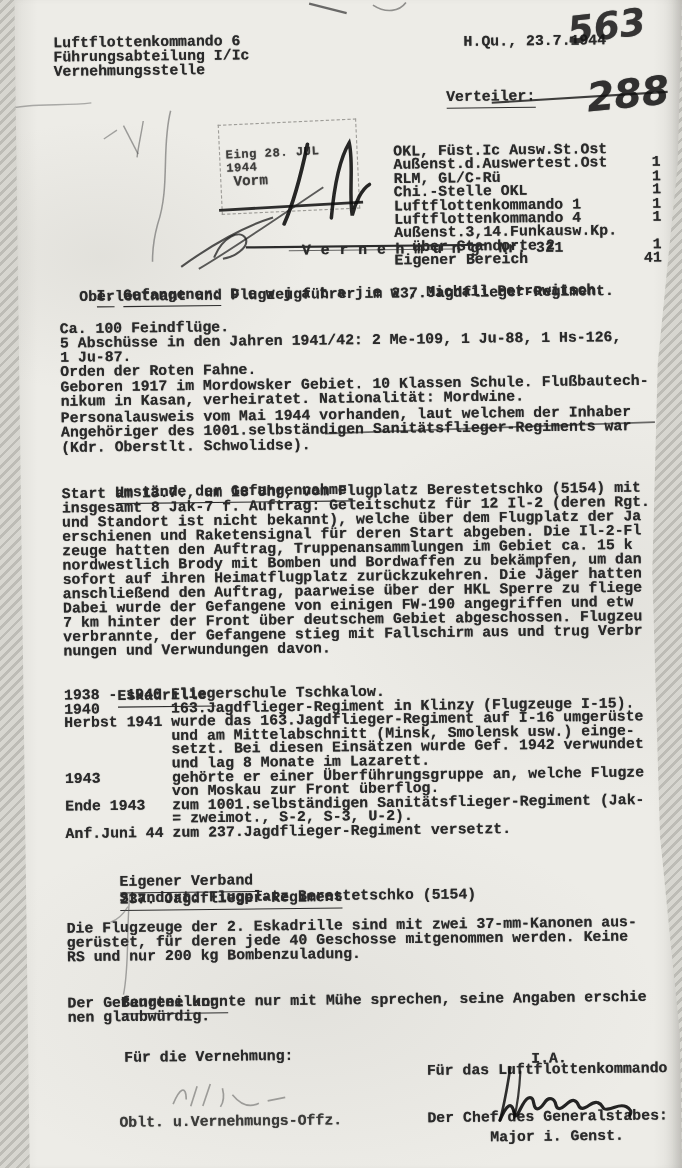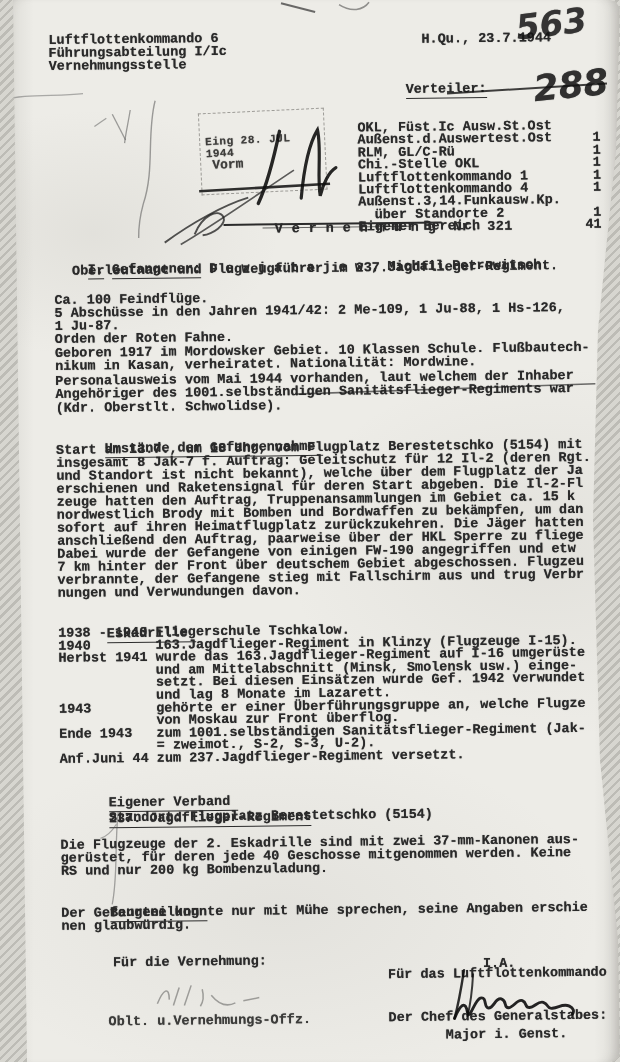--- a/index.html
+++ b/index.html
@@ -12,21 +12,20 @@
     position:absolute;inset:0;
     background-color:#edece7;
     background-image:
       radial-gradient(ellipse 300px 200px at 15% 22%, rgba(160,158,150,.14), transparent 62%),
       radial-gradient(ellipse 420px 300px at 88% 52%, rgba(150,148,140,.12), transparent 62%),
       radial-gradient(ellipse 520px 280px at 45% 86%, rgba(140,138,132,.10), transparent 62%),
       linear-gradient(90deg, rgba(90,88,80,.14), transparent 34px),
       linear-gradient(270deg, rgba(90,88,80,.10), transparent 26px);
     clip-path:polygon(13px 0, 620px 0, 616px 150px, 598px 330px, 593px 520px, 600px 760px, 618px 940px, 620px 1062px, 27px 1062px, 13px 0);
     box-shadow:inset 16px 0 14px -12px rgba(60,55,50,.35), inset -14px 0 12px -10px rgba(60,55,50,.25);
-    border-radius:11px;
   }
   .content{position:absolute;inset:0;transform:rotate(-0.65deg);transform-origin:310px 530px;
     color:#2a2a2a;font-size:13.5px;font-weight:700;
     text-shadow:0 0 0.8px rgba(45,45,45,.78);}
   .abs{position:absolute;white-space:pre;}
   .lines div{height:13px;line-height:13px;white-space:pre;}
   .lines.lh126 div{height:12.6px;line-height:12.6px;}
   .lines.lh134 div{height:13.4px;line-height:13.4px;}
   .hd{border-bottom:1.6px solid #2c2c2c;padding-bottom:1px;display:inline-block;}
   .hd.wide{padding-right:8px;}
@@ -48,21 +47,21 @@
 <body>
 
 <div class="paper">
   <div class="content">
 
     <div class="abs letterhead lines" style="left:54px;top:31px;"><div>Luftflottenkommando 6</div><div>Führungsabteilung I/Ic</div><div>Vernehmungsstelle</div></div>
 
     <div class="abs" style="left:427px;top:33px;">H.Qu., 23.7.1944</div>
 
     <div class="abs" style="left:362px;top:68px;">
-      <div class="hd" style="margin-bottom:8px;">Verteiler:</div>
+      <div class="hd" style="margin-bottom:19px;">Verteiler:</div>
       <div><div class="v-row"><span class="v-label">OKL, Füst.Ic Ausw.St.Ost</span><span class="v-count"></span></div><div class="v-row"><span class="v-label">Außenst.d.Auswertest.Ost</span><span class="v-count">1</span></div><div class="v-row"><span class="v-label">RLM, GL/C-Rü</span><span class="v-count">1</span></div><div class="v-row"><span class="v-label">Chi.-Stelle OKL</span><span class="v-count">1</span></div><div class="v-row"><span class="v-label">Luftflottenkommando 1</span><span class="v-count">1</span></div><div class="v-row"><span class="v-label">Luftflottenkommando 4</span><span class="v-count">1</span></div><div class="v-row"><span class="v-label">Außenst.3,14.Funkausw.Kp.</span><span class="v-count"></span></div><div class="v-row"><span class="v-label">  über Standorte 2</span><span class="v-count">1</span></div><div class="v-row"><span class="v-label">Eigener Bereich</span><span class="v-count">41</span></div></div>
     </div>
 
     <div class="stamp">
       <div class="l1">Eing 28. JUL 1944</div>
       <div class="l2">Vorm</div>
     </div>
 
     <div class="abs titleline" style="left:227px;top:206px;">
       <span>V e r n e h m u n g</span><span>  </span><span>Nr. 321</span>

